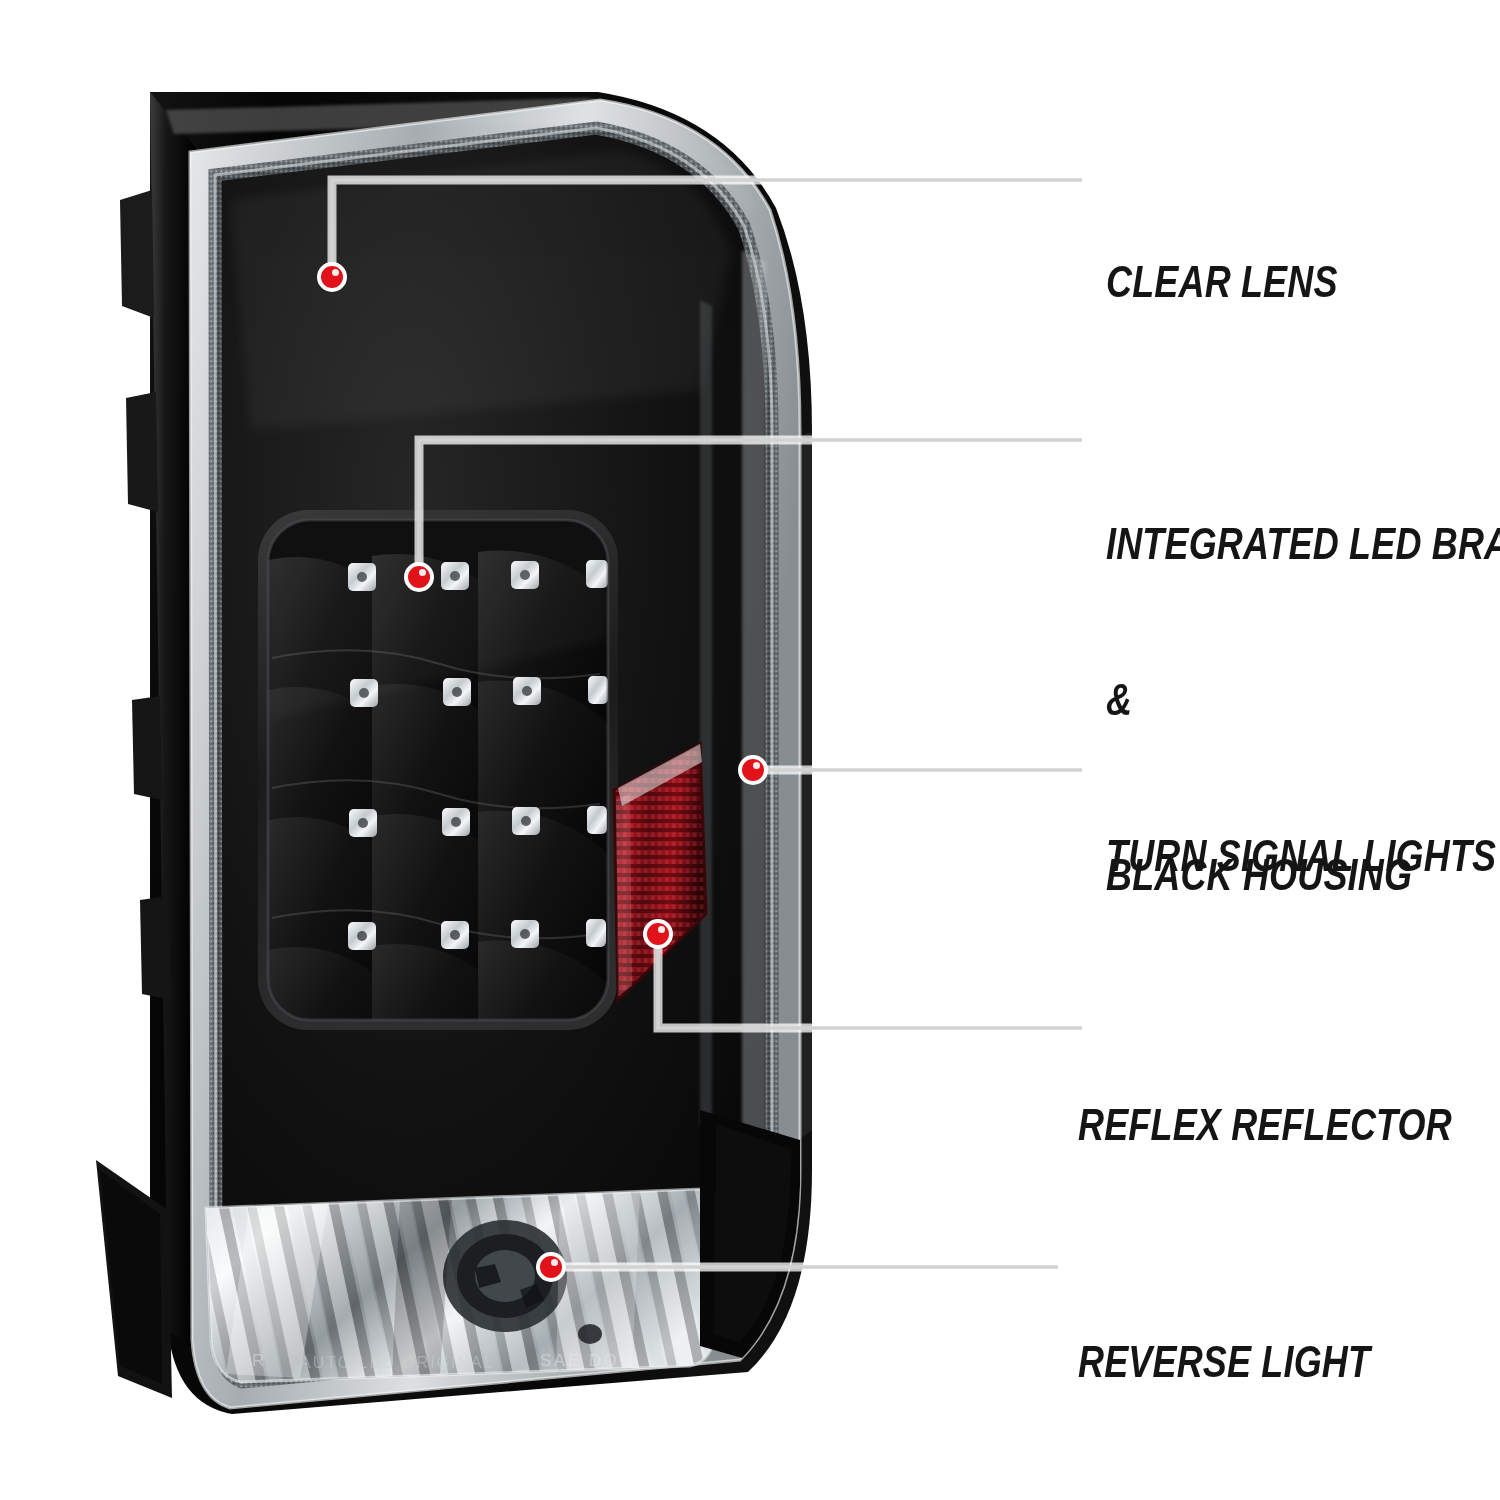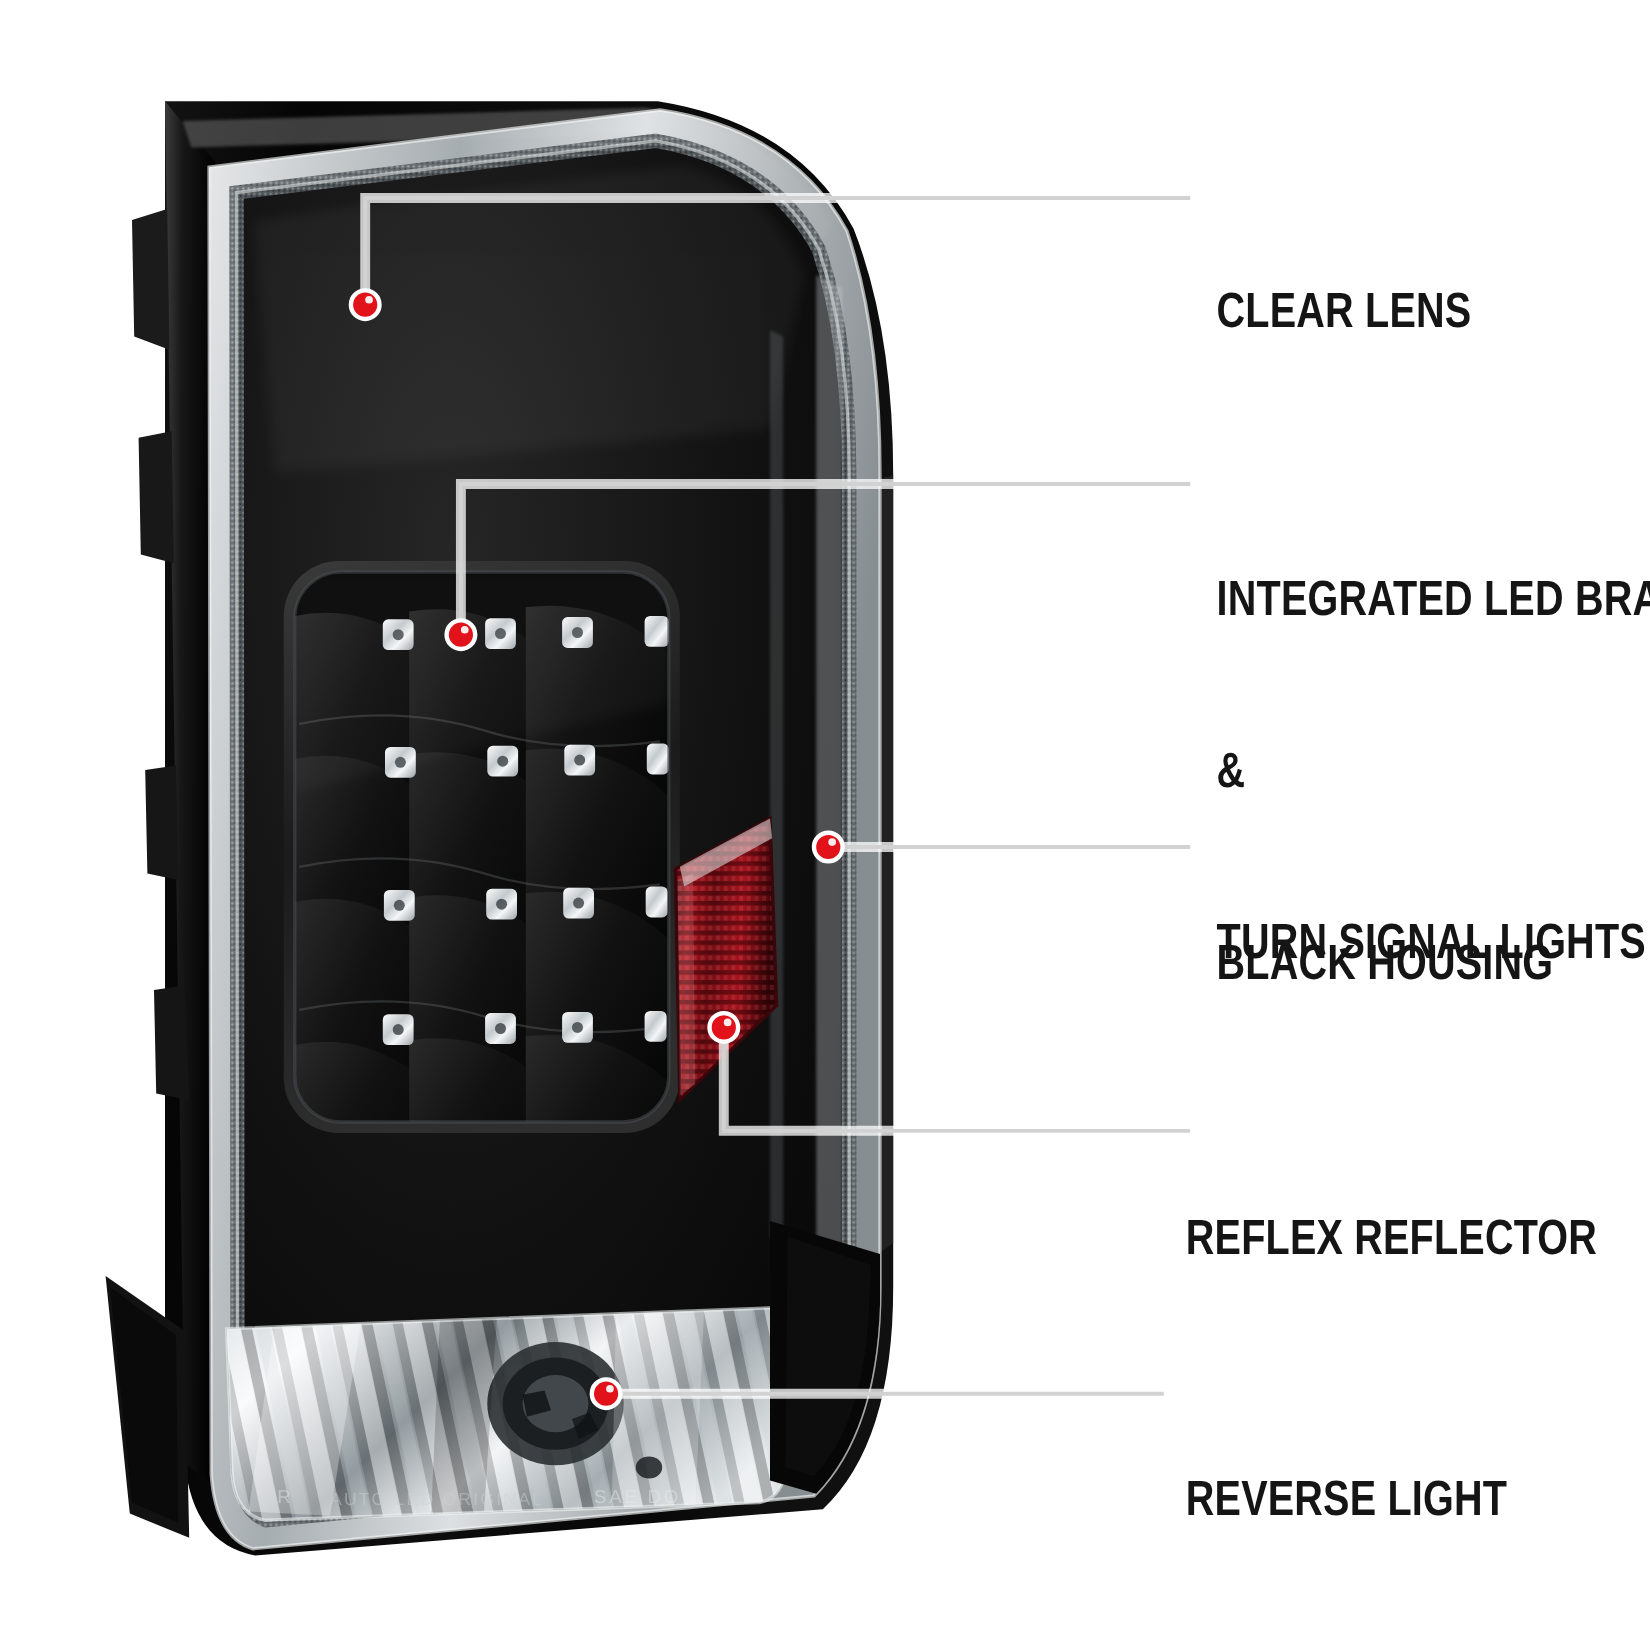--- a/index.html
+++ b/index.html
@@ -28,20 +28,21 @@
     width: 900px;
     height: 1500px;
   }
 
   
   .callout-layer {
     position: absolute;
     left: 0; top: 0;
     width: 1376px; height: 1500px;
     pointer-events: none;
+    font-style: italic;
   }
   .leader {
     position: absolute;
     pointer-events: auto;
   }
 
   .dot {
     position: absolute;
     width: 30px;
     height: 30px;

